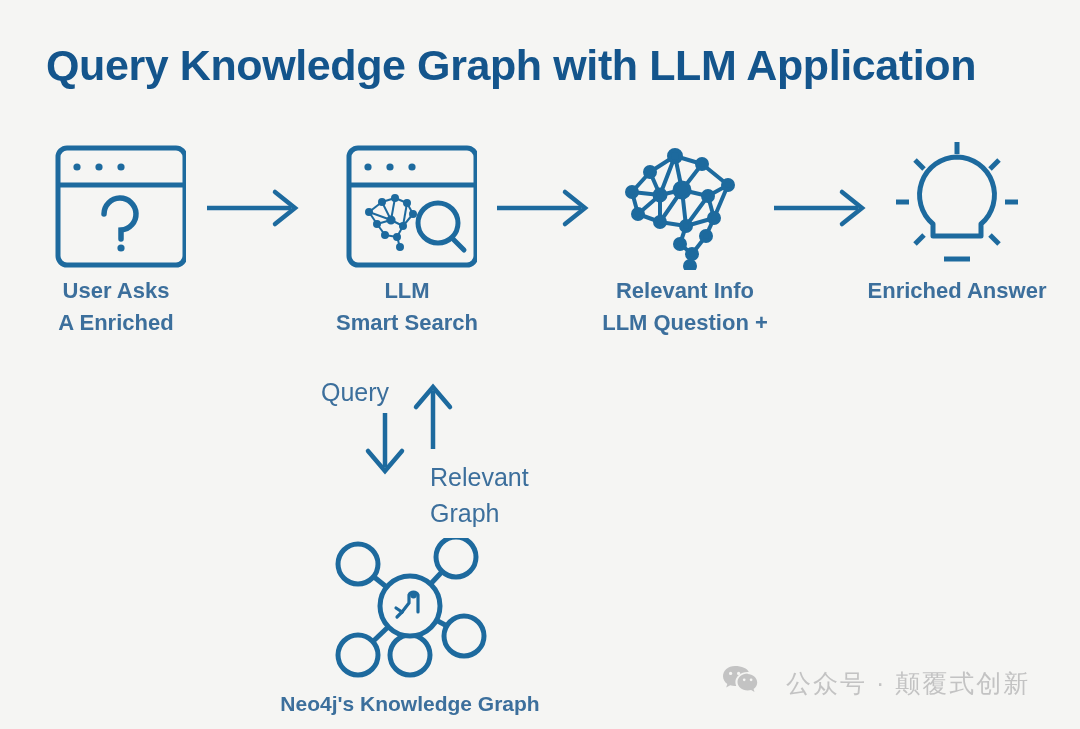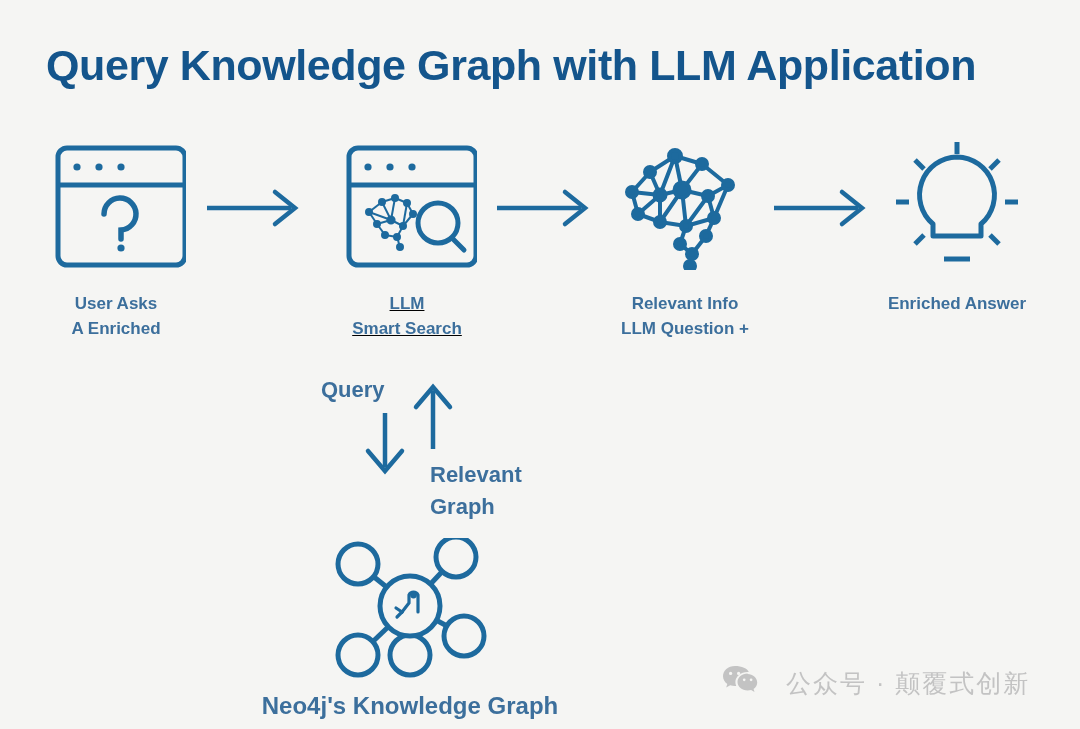--- a/index.html
+++ b/index.html
@@ -38,45 +38,45 @@
     text-align: center;
   }
   .step-icon {
     position: relative;
     height: 130px;
     display: flex;
     align-items: center;
     justify-content: center;
   }
   .step-label {
-    margin-top: 22px;
-    font-size: 17px;
-    font-weight: bold;
-    line-height: 1.45;
-    color: #3c6f9c;
-    white-space: nowrap;
-  }
-  .step-label span { display: block; }
-
-  
-  .h-arrow {
-    position: absolute;
-    width: 96px;
-    height: 40px;
-  }
-
-  
-  .mid-label {
-    position: absolute;
+    margin-top: 5px;
     font-size: 22px;
     font-weight: bold;
     line-height: 1.45;
     color: #3c6f9c;
     white-space: nowrap;
   }
+  .step-label span { display: block; }
+
+  
+  .h-arrow {
+    position: absolute;
+    width: 96px;
+    height: 40px;
+  }
+
+  
+  .mid-label {
+    position: absolute;
+    font-size: 25px;
+    font-weight: normal;
+    line-height: 1.45;
+    color: #3c6f9c;
+    white-space: nowrap;
+  }
   .mid-label span { display: block; }
 
   .v-arrows {
     position: absolute;
     left: 355px;
     top: 375px;
     width: 110px;
     height: 110px;
   }
 
@@ -87,21 +87,21 @@
     top: 538px;
     width: 180px;
     height: 140px;
   }
   .kg-label {
     position: absolute;
     left: 180px;
     top: 692px;
     width: 460px;
     text-align: center;
-    font-size: 24px;
+    font-size: 21px;
     font-weight: bold;
     color: #3c6f9c;
     white-space: nowrap;
   }
 
   
   .watermark {
     position: absolute;
     left: 722px;
     top: 665px;
@@ -140,21 +140,21 @@
     </div>
   </div>
 
   <div class="h-arrow" style="left:205px; top:188px;">
     <svg width="96" height="40" viewBox="0 0 96 40">
       <line x1="2" y1="20" x2="86" y2="20" stroke="#1d6a9e" stroke-width="4.5" stroke-linecap="butt"></line>
       <polyline points="70,4 90,20 70,36" fill="none" stroke="#1d6a9e" stroke-width="4.5" stroke-linecap="round" stroke-linejoin="miter"></polyline>
     </svg>
   </div>
 
-  <div class="step" style="left:307px; top:140px;text-decoration:underline;">
+  <div class="step" style="left:307px; top:140px;">
     <div class="step-icon">
       <svg width="140" height="130" viewBox="0 0 140 130">
         <rect x="12" y="8" width="127" height="117" rx="9" ry="9" fill="none" stroke="#1d6a9e" stroke-width="5"></rect>
         <line x1="12" y1="45" x2="139" y2="45" stroke="#1d6a9e" stroke-width="5"></line>
         <circle cx="31" cy="27" r="3.6" fill="#1d6a9e"></circle>
         <circle cx="53" cy="27" r="3.6" fill="#1d6a9e"></circle>
         <circle cx="75" cy="27" r="3.6" fill="#1d6a9e"></circle>
 
         <g stroke="#1d6a9e" stroke-width="2" fill="#1d6a9e">
           <line x1="32" y1="72" x2="45" y2="62"></line>

